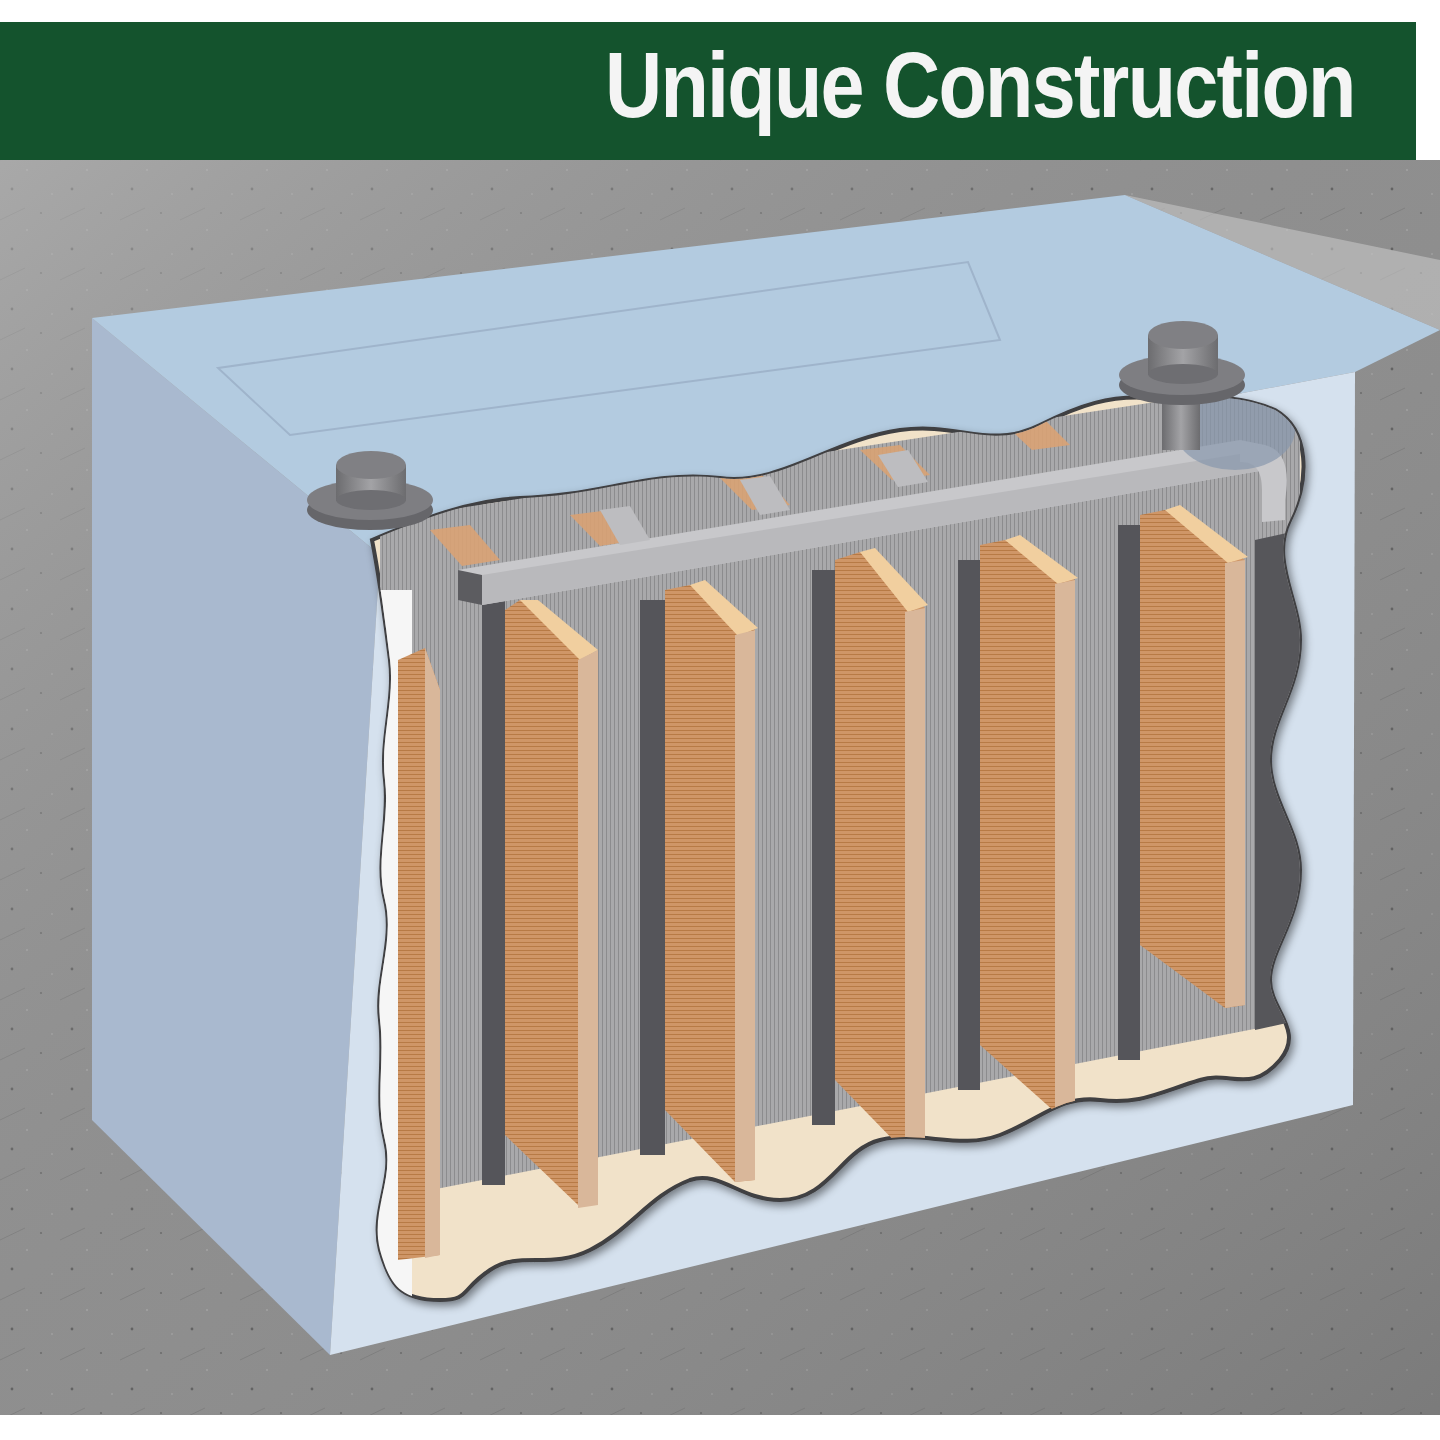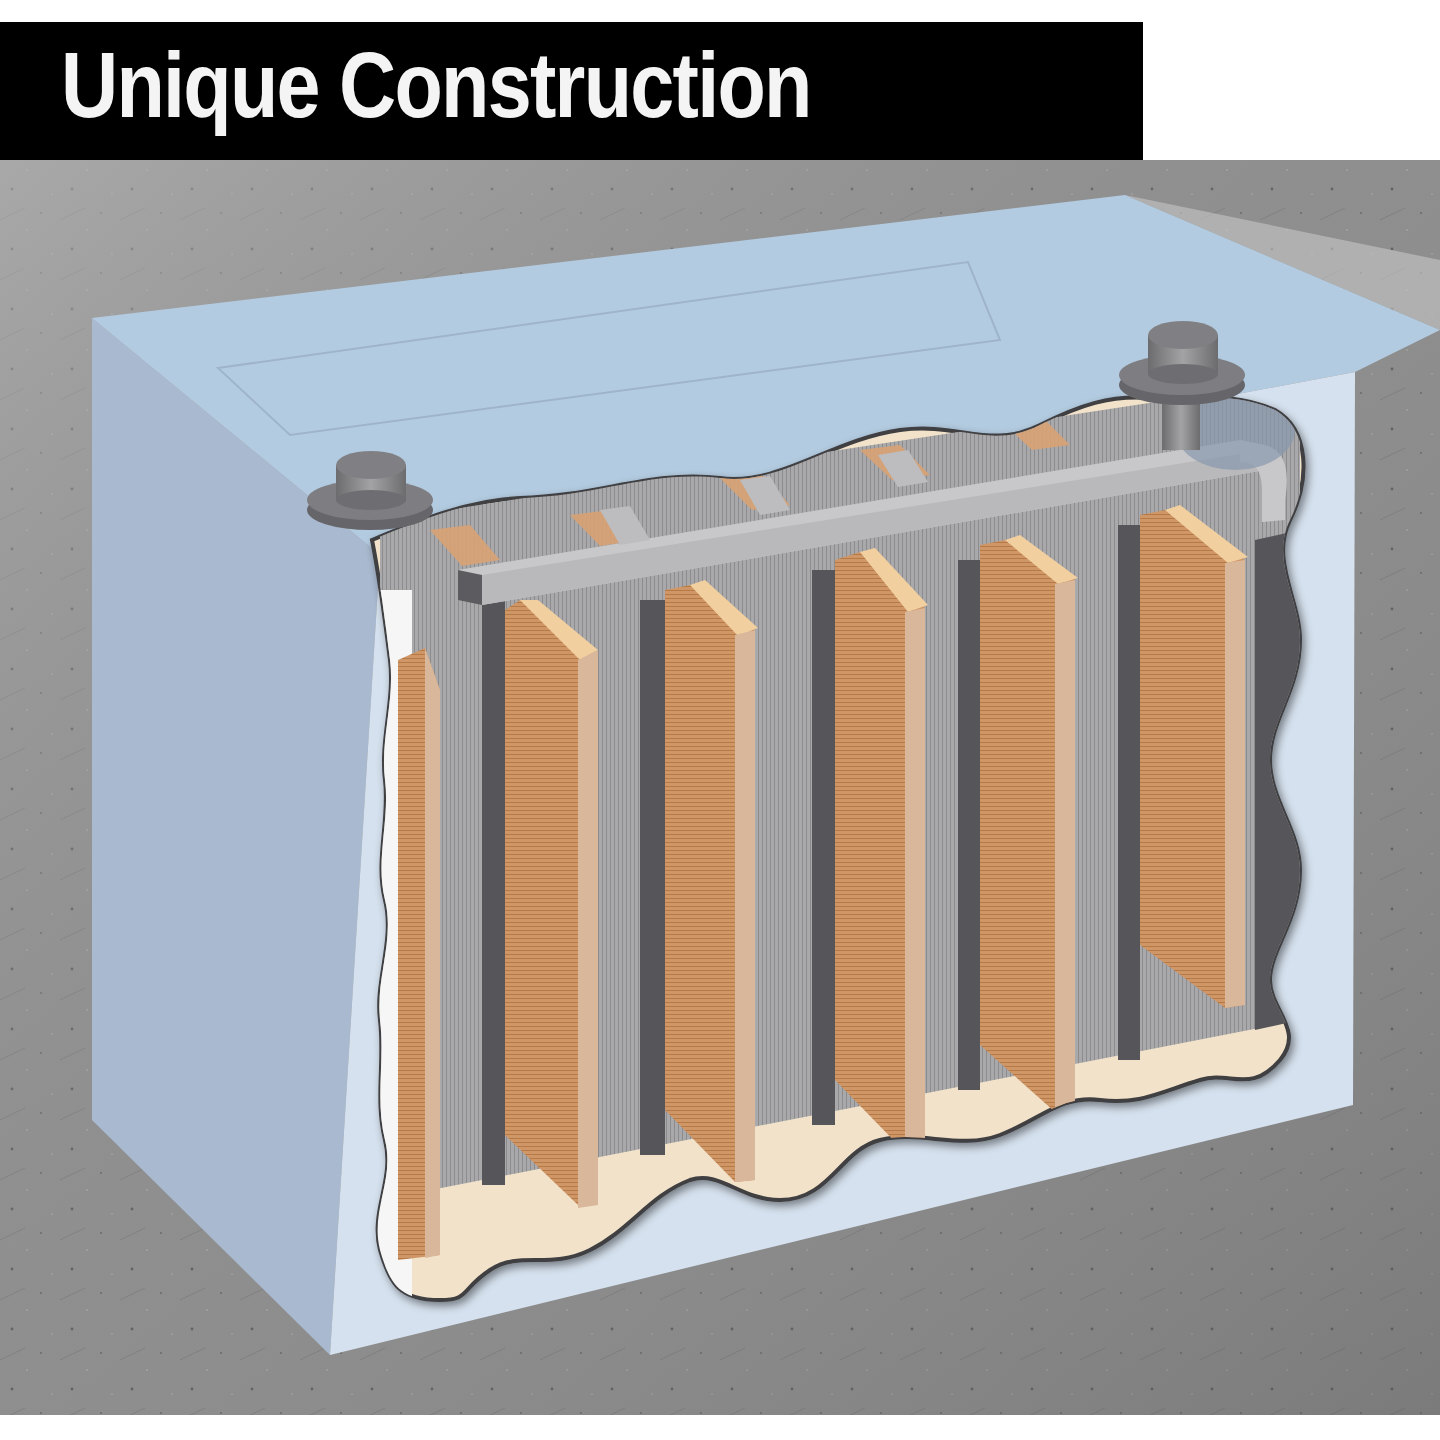--- a/index.html
+++ b/index.html
@@ -1,18 +1,18 @@
 <!DOCTYPE html>
 <html><head>
 <meta charset="utf-8">
 <style>
   html,body{margin:0;padding:0;background:#ffffff;}
   #stage{position:relative;width:1440px;height:1440px;overflow:hidden;background:#ffffff;}
-  #banner{position:absolute;left:0;top:22px;width:1143px;height:138px;background:#000000;
-    display:flex;align-items:center;justify-content:flex-start;border-bottom:2px solid #17336b;}
+  #banner{position:absolute;left:0;top:22px;width:1416px;height:138px;background:#14532d;
+    display:flex;align-items:center;justify-content:flex-end;border-bottom:2px solid #17336b;}
   #banner-title{color:#f4f4f4;font-family:"Liberation Sans",sans-serif;font-weight:700;
     font-size:92px;letter-spacing:-2px;transform:scaleX(0.86);line-height:1;margin-top:-12px;}
   #scene{position:absolute;left:0;top:160px;width:1440px;height:1255px;}
   #scene svg{display:block;}
 </style>
 </head>
 <body>
 
 <div id="stage">
   <div id="banner">

